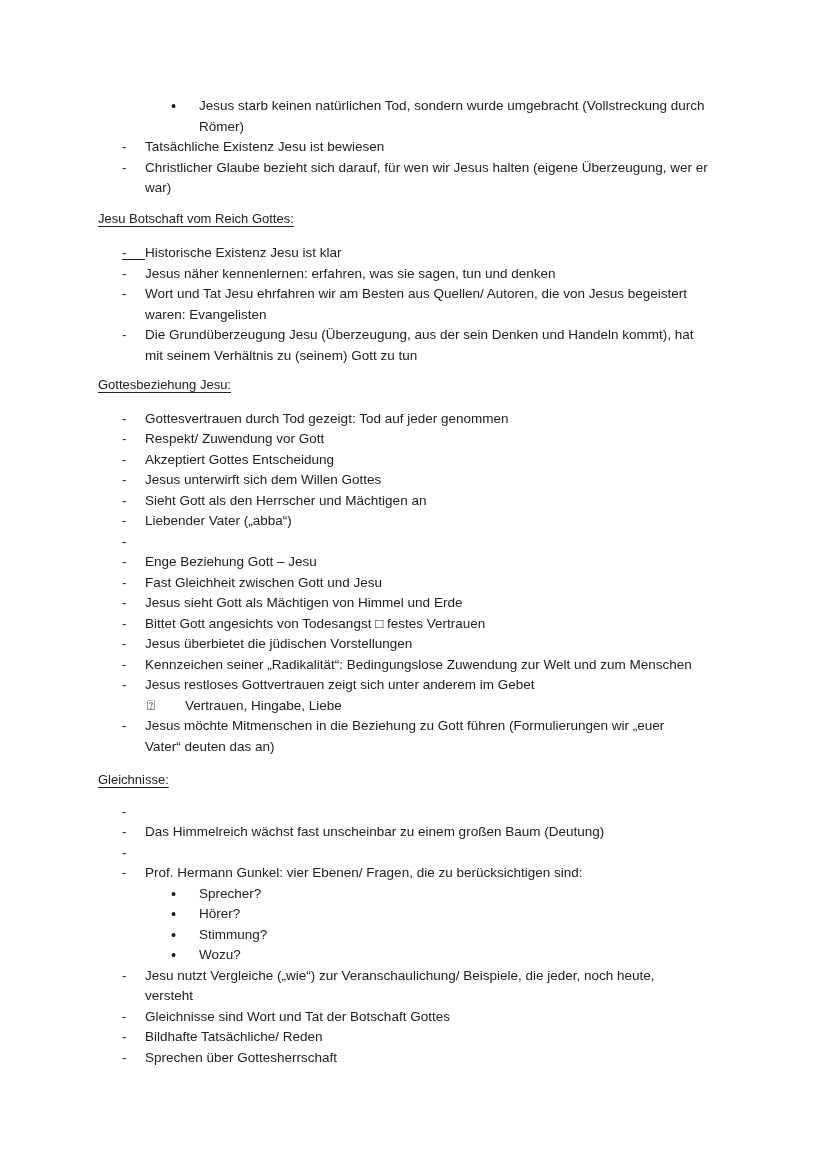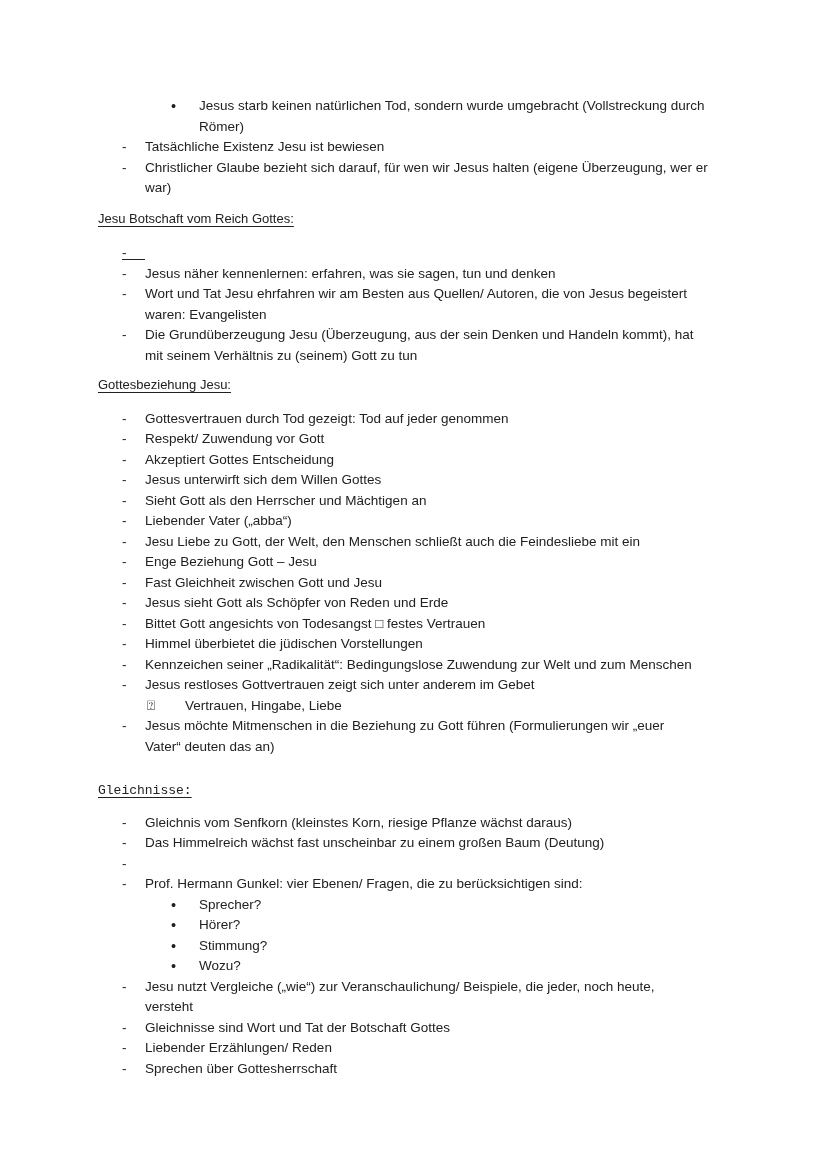--- a/index.html
+++ b/index.html
@@ -30,21 +30,21 @@
   .heading.h-indent{}
   .heading .htext{
     text-decoration:underline;
     text-decoration-thickness:1.3px;
     text-underline-offset:3px;
   }
   .mt-h1{margin-top:10px;}
   .mt-list1{margin-top:14px;}
   .mt-h2{margin-top:9px;}
   .mt-list2{margin-top:13px;}
-  .mt-h3{margin-top:24px;font-family:Liberation Mono, monospace;}
+  .mt-h3{margin-top:13px;}
   .mt-list3{margin-top:11px;}
 </style>
 </head>
 <body>
 
 <div class="page">
   <div class="content">
 
     <div class="li l2">
       <span class="marker">•</span>
@@ -61,20 +61,21 @@
 war)</span>
     </div>
 
     <div class="heading mt-h1">
       <span class="htext">Jesu Botschaft vom Reich Gottes:</span>
     </div>
 
     <div class="mt-list1">
       <div class="li l1">
         <span class="marker u">-</span>
+        <span class="text">Historische Existenz Jesu ist klar</span>
       </div>
       <div class="li l1">
         <span class="marker">-</span>
         <span class="text">Jesus näher kennenlernen: erfahren, was sie sagen, tun und denken</span>
       </div>
       <div class="li l1">
         <span class="marker">-</span>
         <span class="text">Wort und Tat Jesu ehrfahren wir am Besten aus Quellen/ Autoren, die von Jesus begeistert
 waren: Evangelisten</span>
       </div>
@@ -109,41 +110,40 @@
       <div class="li l1">
         <span class="marker">-</span>
         <span class="text">Sieht Gott als den Herrscher und Mächtigen an</span>
       </div>
       <div class="li l1">
         <span class="marker">-</span>
         <span class="text">Liebender Vater („abba“)</span>
       </div>
       <div class="li l1">
         <span class="marker">-</span>
-        <span class="text">Jesu Liebe zu Gott, der Welt, den Menschen schließt auch die Feindesliebe mit ein</span>
       </div>
       <div class="li l1">
         <span class="marker">-</span>
         <span class="text">Enge Beziehung Gott – Jesu</span>
       </div>
       <div class="li l1">
         <span class="marker">-</span>
         <span class="text">Fast Gleichheit zwischen Gott und Jesu</span>
       </div>
       <div class="li l1">
         <span class="marker">-</span>
-        <span class="text">Jesus sieht Gott als Schöpfer von Reden und Erde</span>
+        <span class="text">Jesus sieht Gott als Mächtigen von Himmel und Erde</span>
       </div>
       <div class="li l1">
         <span class="marker">-</span>
         <span class="text">Bittet Gott angesichts von Todesangst □ festes Vertrauen</span>
       </div>
       <div class="li l1">
         <span class="marker">-</span>
-        <span class="text">Himmel überbietet die jüdischen Vorstellungen</span>
+        <span class="text">Jesus überbietet die jüdischen Vorstellungen</span>
       </div>
       <div class="li l1">
         <span class="marker">-</span>
         <span class="text">Kennzeichen seiner „Radikalität“: Bedingungslose Zuwendung zur Welt und zum Menschen</span>
       </div>
       <div class="li l1">
         <span class="marker">-</span>
         <span class="text">Jesus restloses Gottvertrauen zeigt sich unter anderem im Gebet</span>
       </div>
       <div class="li lsub">
@@ -157,21 +157,20 @@
       </div>
     </div>
 
     <div class="heading mt-h3">
       <span class="htext">Gleichnisse:</span>
     </div>
 
     <div class="mt-list3">
       <div class="li l1">
         <span class="marker">-</span>
-        <span class="text">Gleichnis vom Senfkorn (kleinstes Korn, riesige Pflanze wächst daraus)</span>
       </div>
       <div class="li l1">
         <span class="marker">-</span>
         <span class="text">Das Himmelreich wächst fast unscheinbar zu einem großen Baum (Deutung)</span>
       </div>
       <div class="li l1">
         <span class="marker">-</span>
       </div>
       <div class="li l1">
         <span class="marker">-</span>
@@ -197,21 +196,21 @@
         <span class="marker">-</span>
         <span class="text">Jesu nutzt Vergleiche („wie“) zur Veranschaulichung/ Beispiele, die jeder, noch heute,
 versteht</span>
       </div>
       <div class="li l1">
         <span class="marker">-</span>
         <span class="text">Gleichnisse sind Wort und Tat der Botschaft Gottes</span>
       </div>
       <div class="li l1">
         <span class="marker">-</span>
-        <span class="text">Liebender Erzählungen/ Reden</span>
+        <span class="text">Bildhafte Tatsächliche/ Reden</span>
       </div>
       <div class="li l1">
         <span class="marker">-</span>
         <span class="text">Sprechen über Gottesherrschaft</span>
       </div>
     </div>
 
   </div>
 </div>
 

